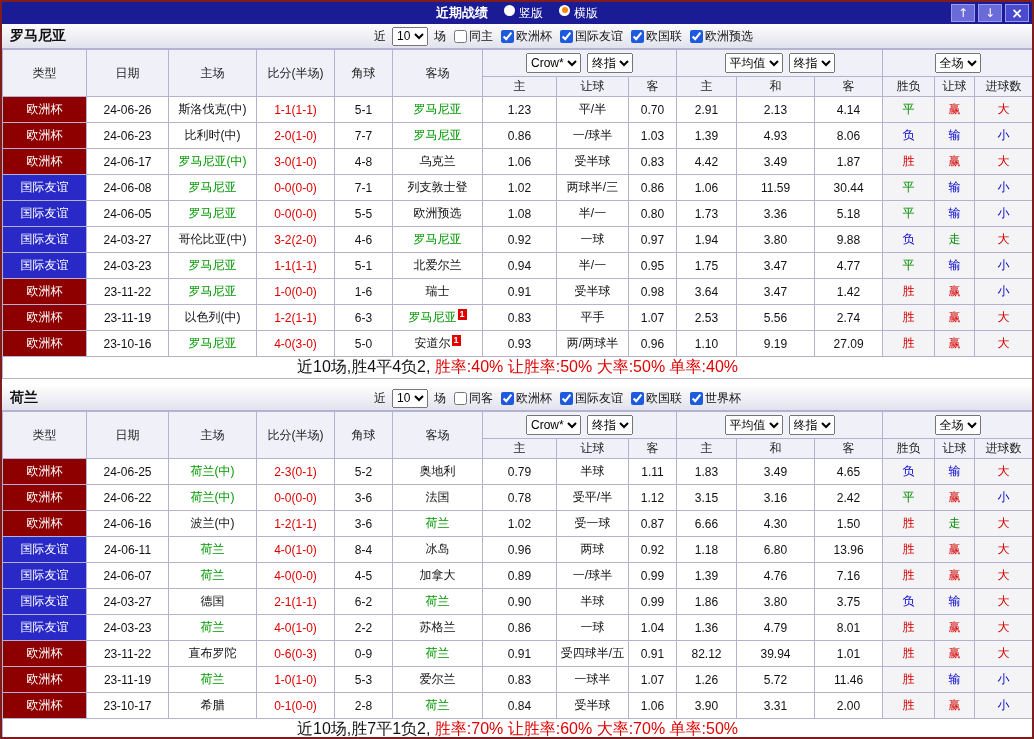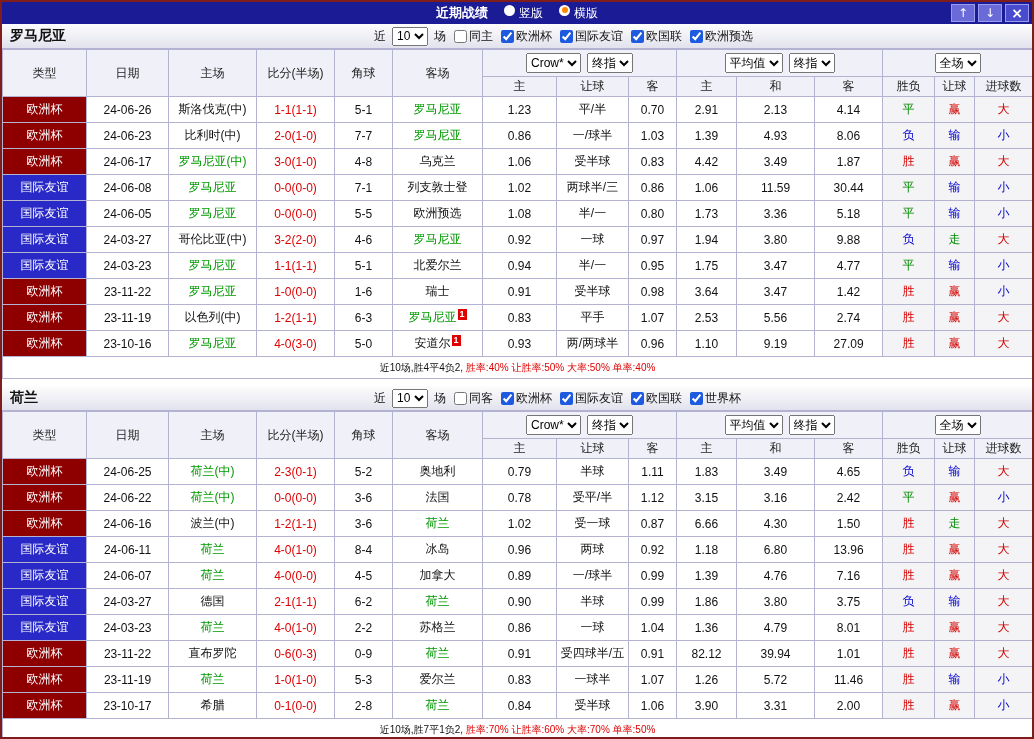--- a/index.html
+++ b/index.html
@@ -49,21 +49,21 @@
   .grid thead th { background: #f0f0f8; font-weight: normal; color: #222; }
   .h1 th { height: 27px; }
   .h2 th { height: 20px; }
   .ddc select { font-size: 12px; height: 20px; margin: 0 3px; }
   .grid tbody td { height: 26px; }
   .comp { color: #fff; }
   .score { color: #e00000; }
   .focal { color: #009900; }
   .shade { background: #f4f4f6; }
   .rc { display: inline-block; background: #e00000; color: #fff; font-size: 9px; line-height: 11px; width: 9px; height: 11px; margin-left: 1px; vertical-align: top; font-weight: bold; }
-  .summary { height: 22px; font-size: 10px; color: #111; background:#fff; }
+  .summary { height: 22px; font-size: 16px; color: #111; background:#fff; }
   .redtxt { color: #e00000; }
   .section + .section { margin-top: 7px; }
 </style>
 </head>
 <body>
 
 <div class="window">
   <div class="titlebar">
     <div class="tcenter">
       <span class="title">近期战绩</span>

